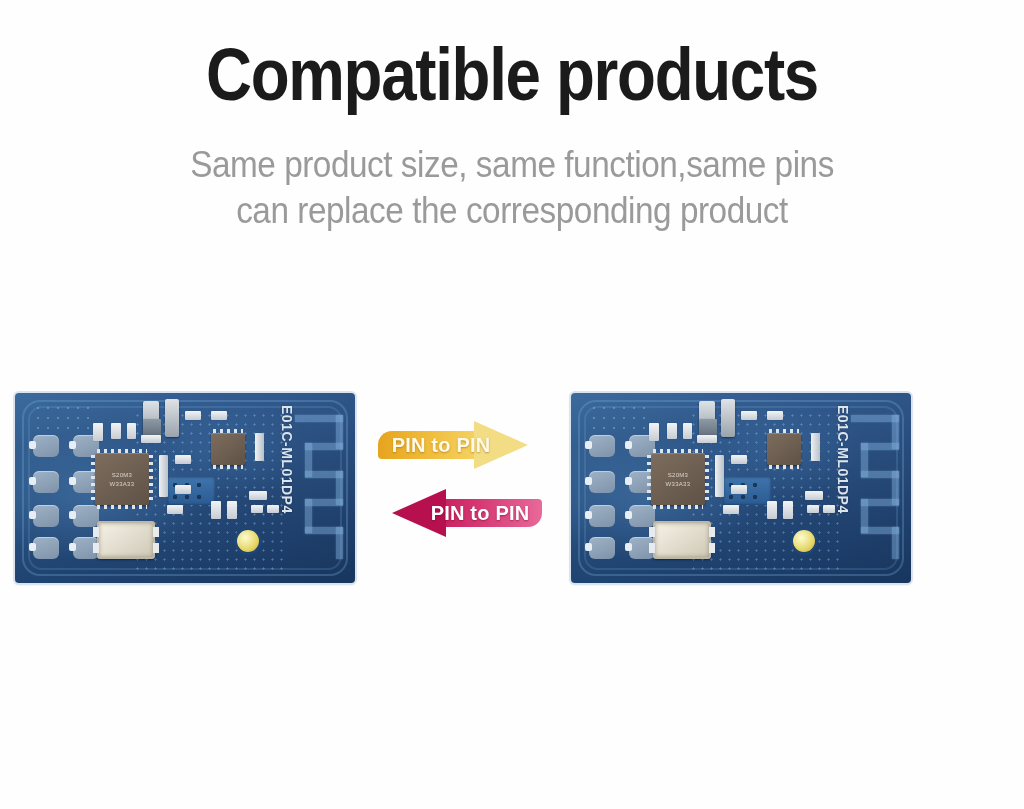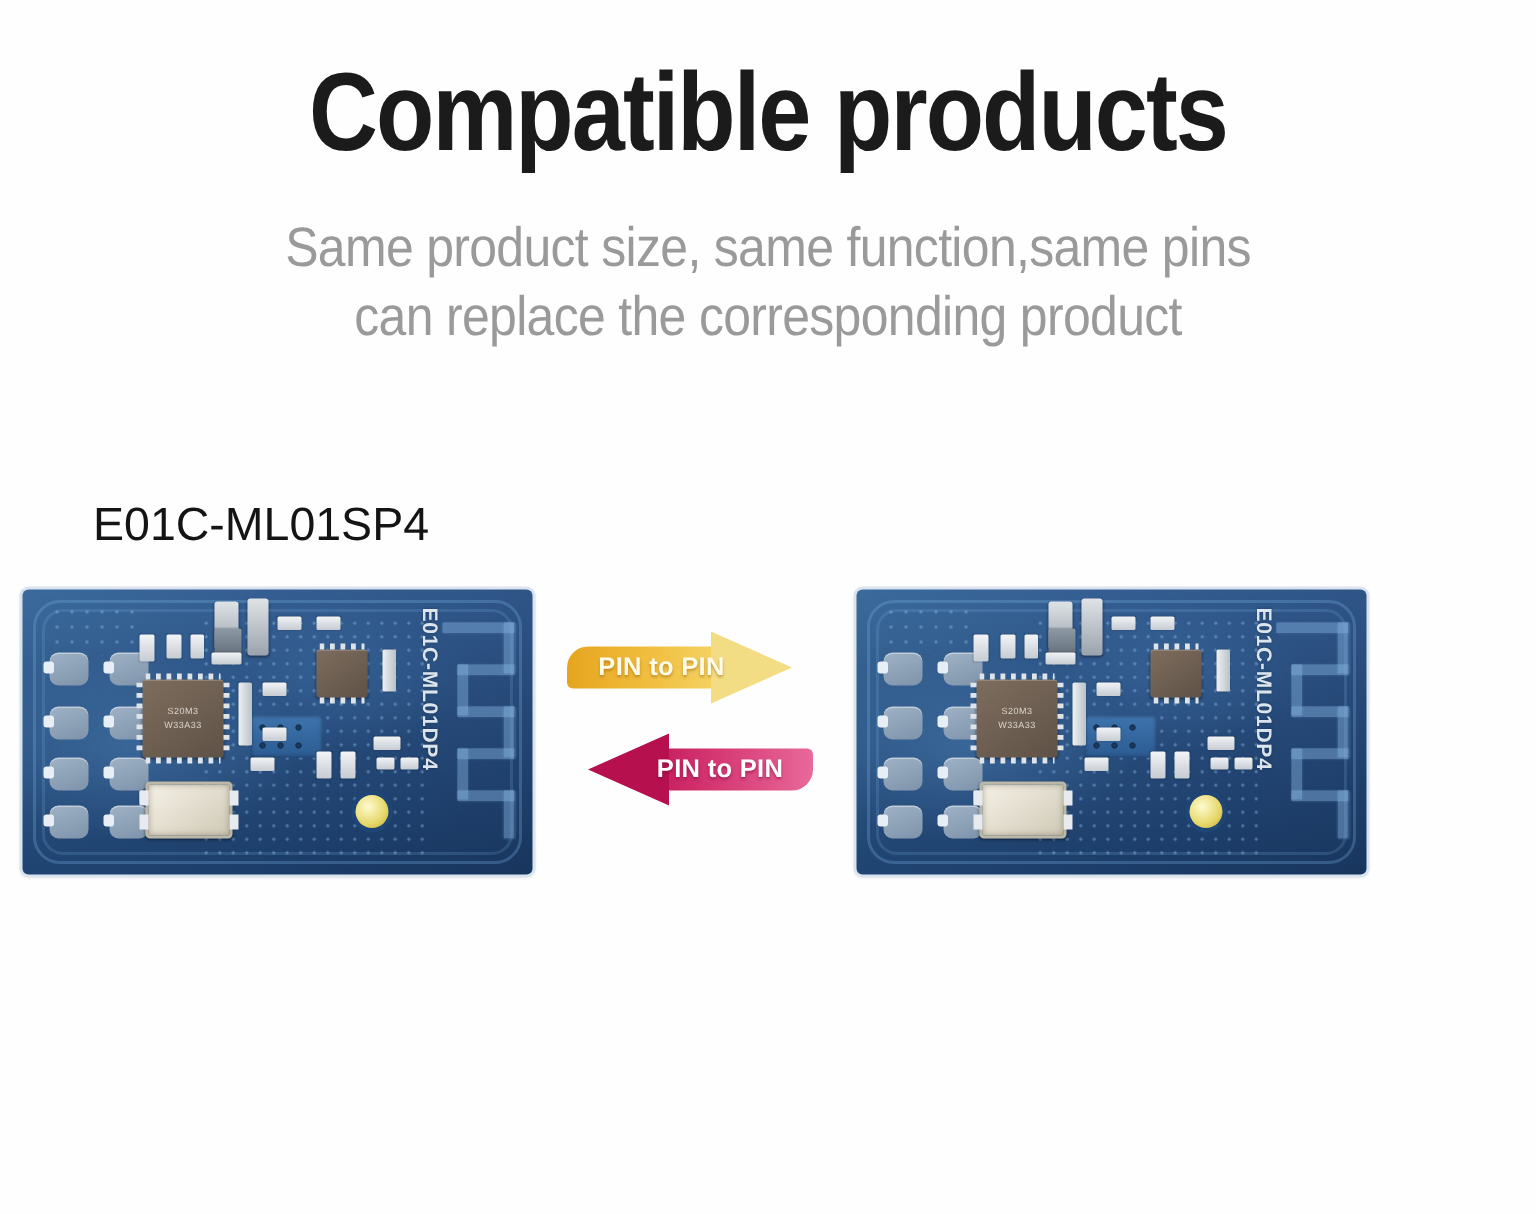--- a/index.html
+++ b/index.html
@@ -276,21 +276,21 @@
     height: 28px;
   }
   .arrow .head {
     position: absolute;
     width: 0; height: 0;
   }
   .arrow .caption {
     position: relative;
     width: 100%;
     text-align: center;
-    font-size: 17px;
+    font-size: 20px;
     font-weight: 700;
     color: #ffffff;
     letter-spacing: 0.2px;
     text-shadow: 0 1px 1px rgba(120,60,0,0.35);
     z-index: 3;
   }
 
   
   #arrow-right-ltr {
     left: 378px;
@@ -344,21 +344,20 @@
 
 <div id="page">
 
   <div class="title">Compatible products</div>
 
   <div class="subtitle">
     <div>Same product size, same function,same pins</div>
     <div>can replace the corresponding product</div>
   </div>
 
-  <div id="label-left" class="prod-label">E01C-ML01SP4</div>
 
   <div id="board-left" class="board">
     <div class="pour"></div>
     <div class="edge-trace"></div>
     <div class="edge-trace2"></div>
     <div class="vias"></div>
     <div class="vias2"></div>
 
     <div class="pad" style="left:18px;  top:42px;"></div>
     <div class="half-hole" style="left:14px; top:48px;"></div>

